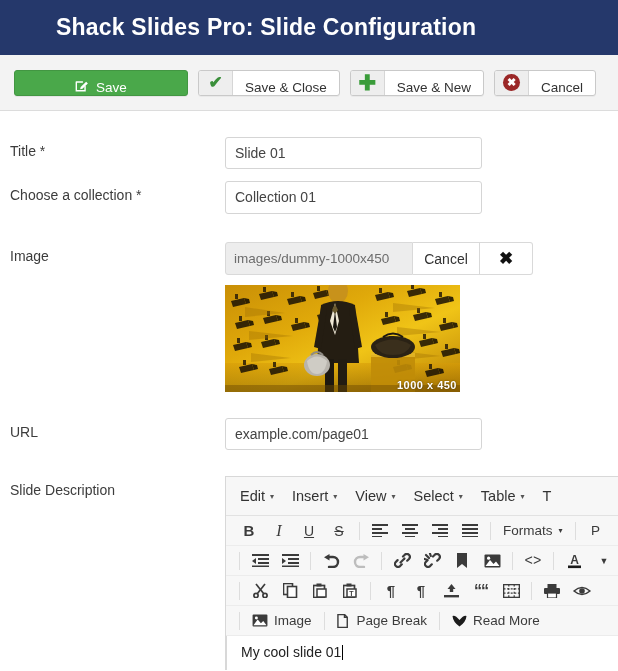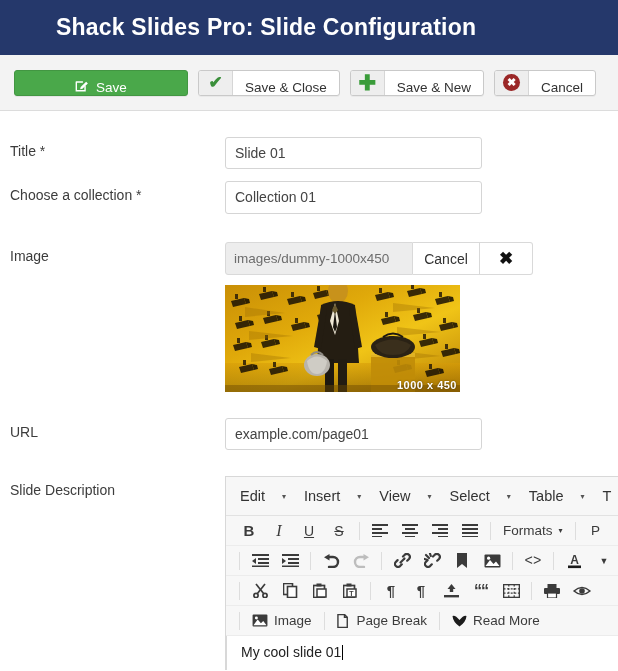--- a/index.html
+++ b/index.html
@@ -219,21 +219,21 @@
     gap: 18px;
     overflow: hidden;
   }
   .mce-menu-item {
     font-size: 14.5px;
     color: #333;
     white-space: nowrap;
     cursor: pointer;
     display: inline-flex;
     align-items: center;
-    gap: 17px;
+    gap: 5px;
   }
   .mce-menu-item .dn { font-size: 8px; color: #555; }
 
   .mce-tb {
     display: flex;
     align-items: center;
     height: 30px;
     background: #f7f7f7;
     border-bottom: 1px solid #ececec;
     padding-left: 8px;

